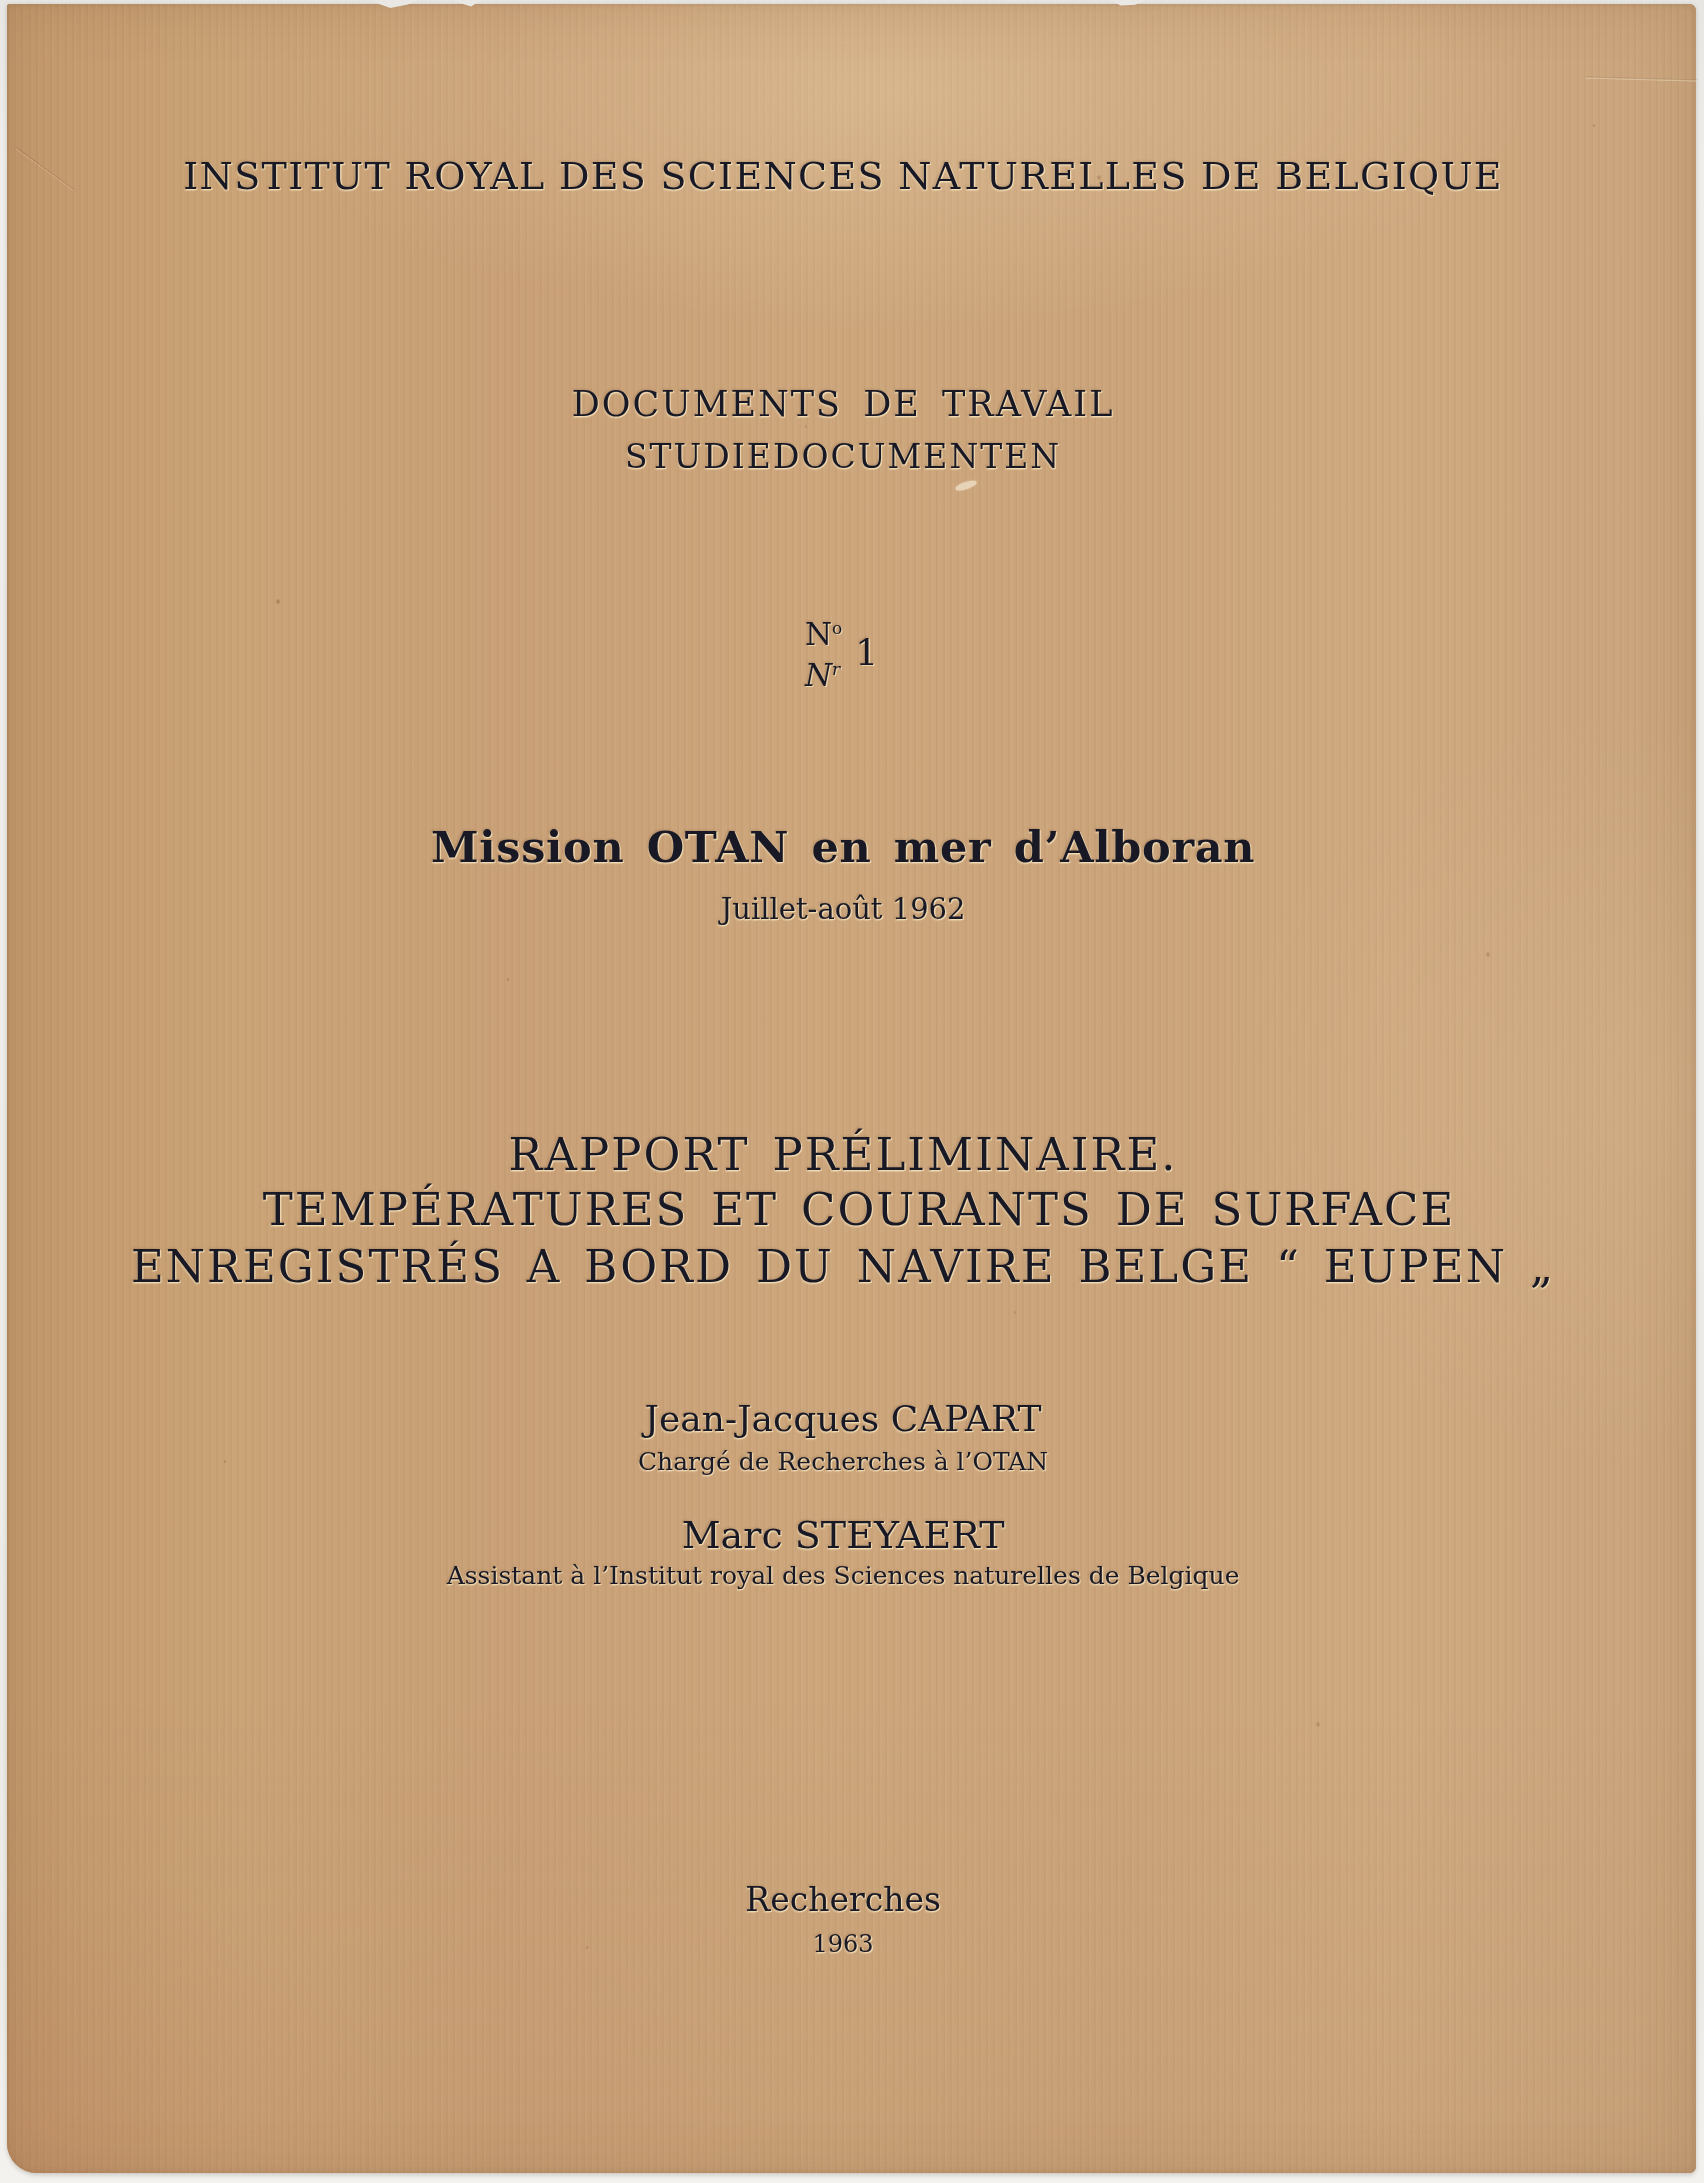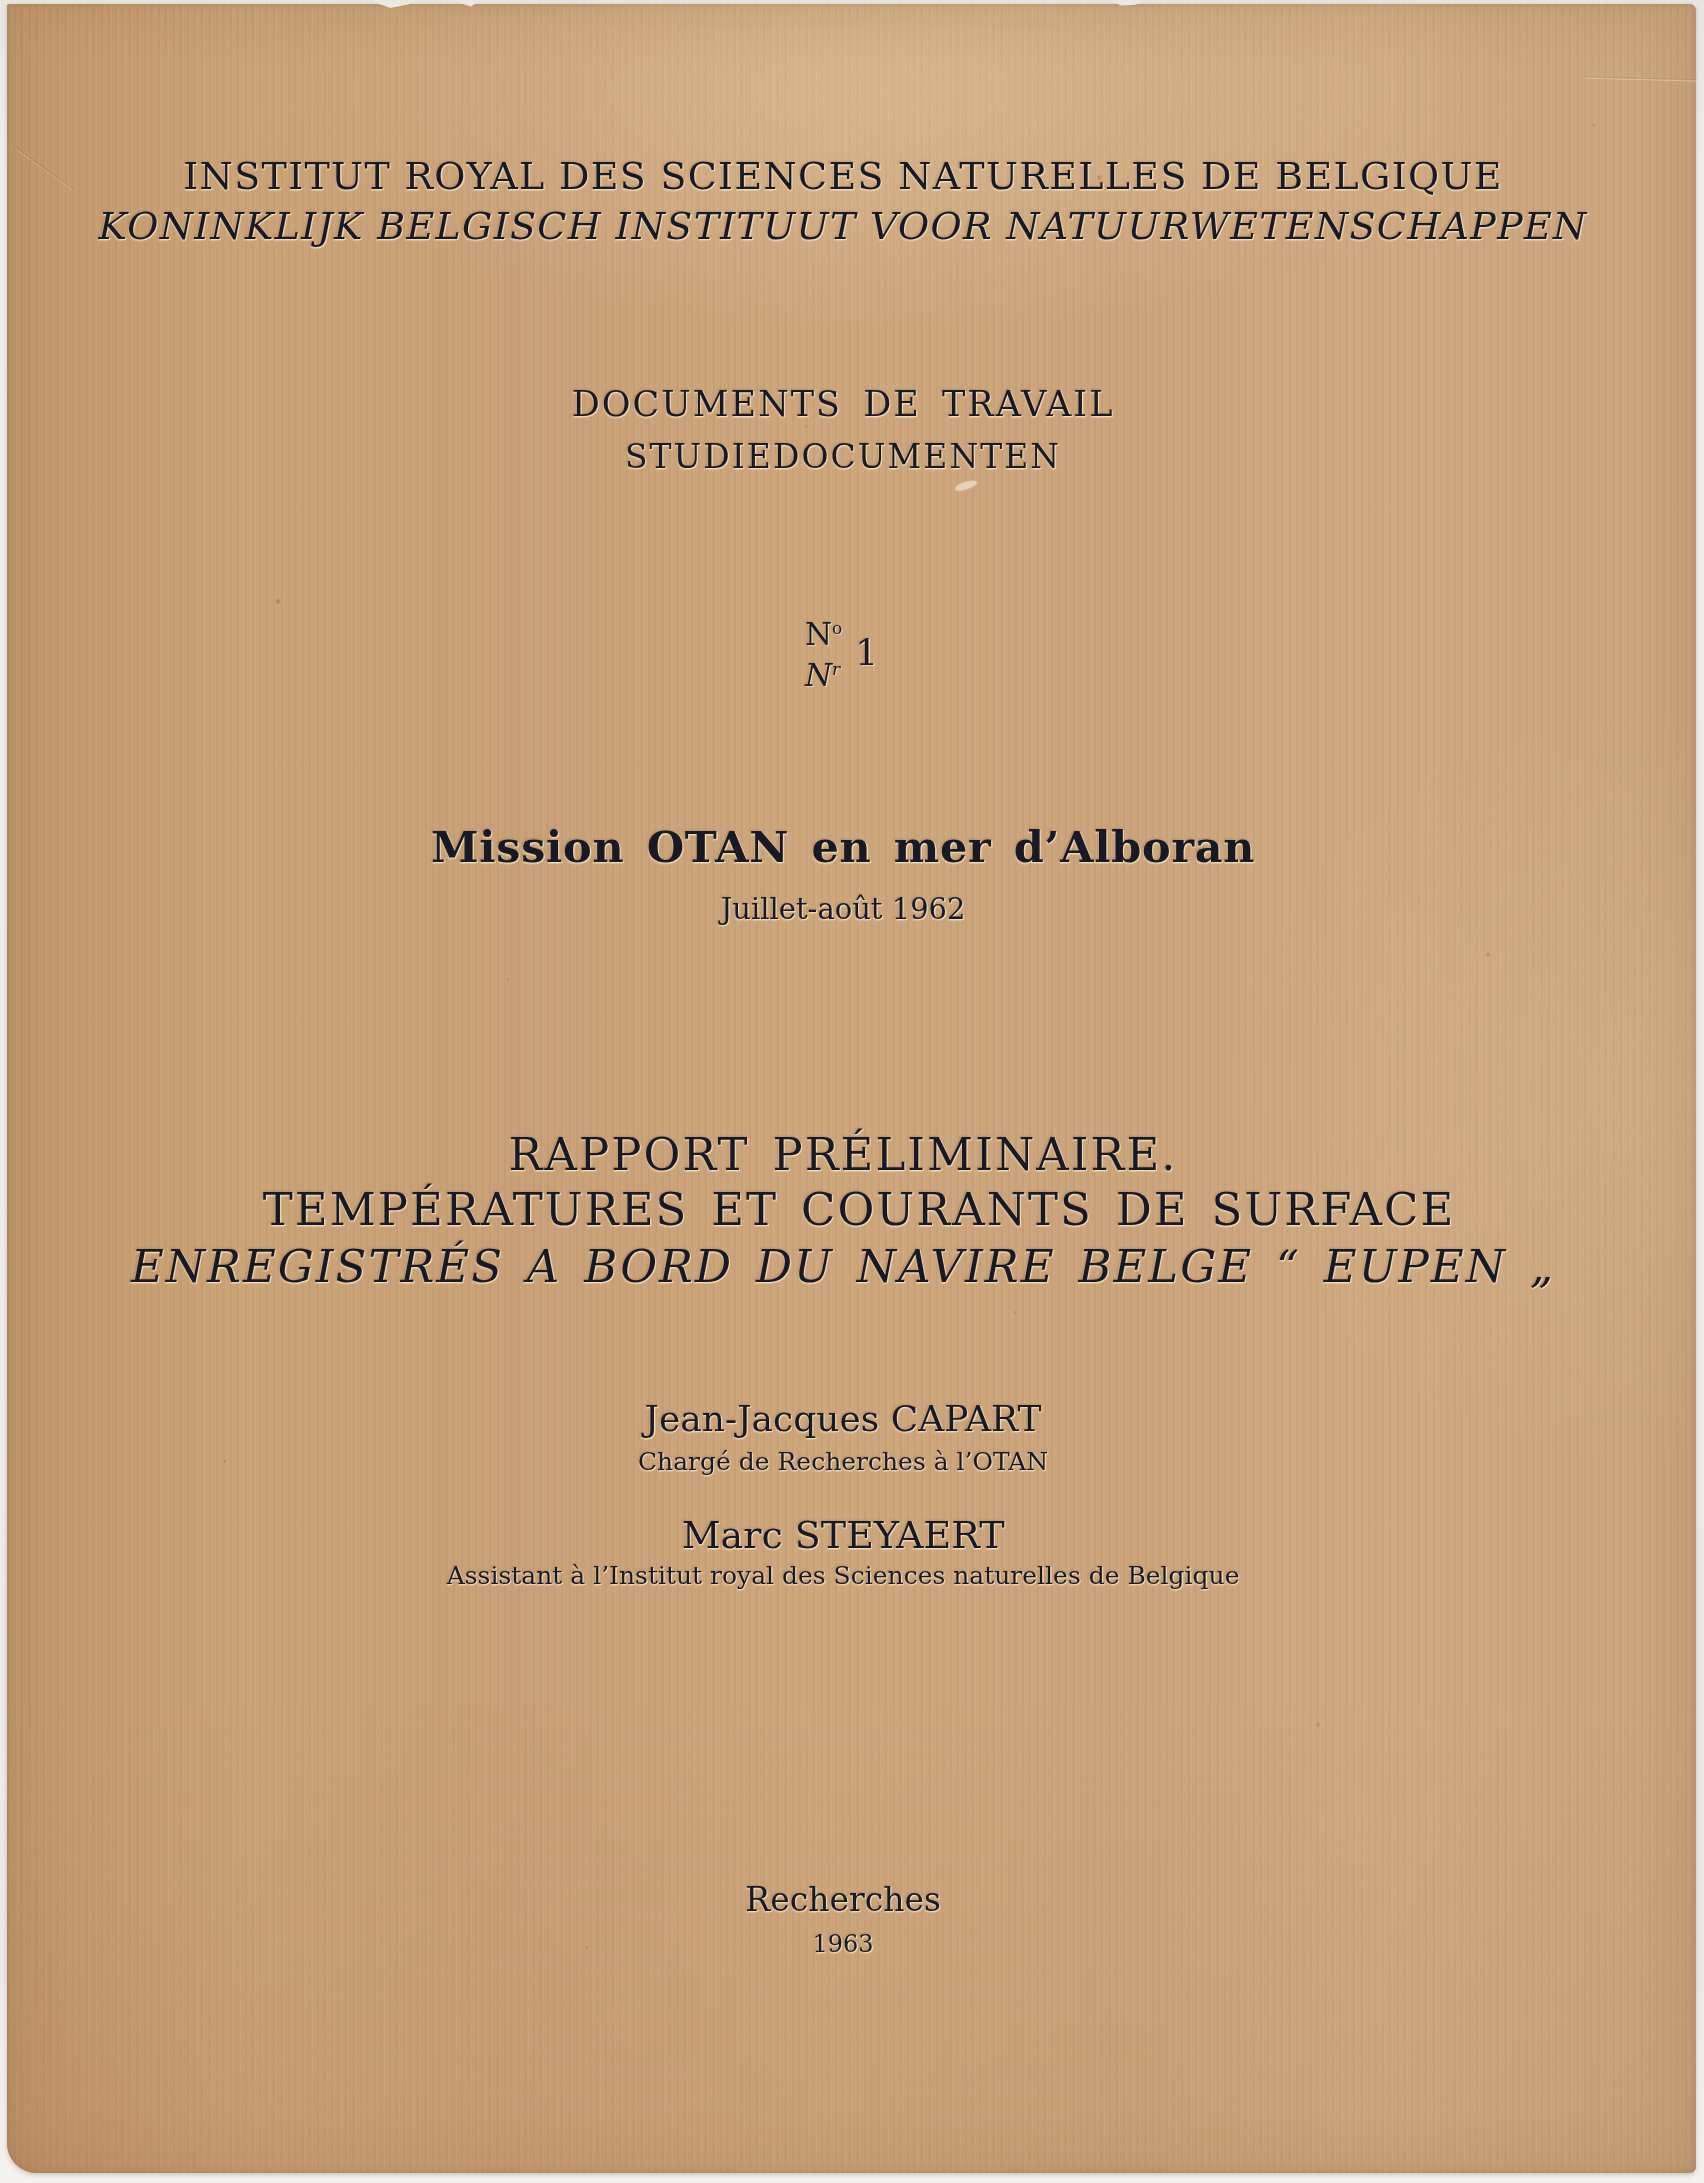--- a/index.html
+++ b/index.html
@@ -99,21 +99,21 @@
   .issue .n-line { font-size: 31px; line-height: 35px; }
   .issue .n-nl { font-style: italic; }
   .issue sup { font-size: 0.55em; vertical-align: 0.65em; }
   .issue .digit { font-size: 36px; line-height: 36px; margin-left: 13px; margin-top: 24px; }
 
   .mission-title  { top: 822px; font-size: 43px; font-weight: bold; letter-spacing: 0.7px; word-spacing: 6.6px; }
   .mission-period { top: 891px; font-size: 29px; }
 
   .report-l1 { top: 1128px; font-size: 45px; letter-spacing: 2px; word-spacing: 6.6px; }
   .report-l2 { top: 1183px; font-size: 45px; letter-spacing: 2px; word-spacing: 6.6px; padding-left: 32px; }
-  .report-l3 { top: 1240px; font-size: 45px; letter-spacing: 2px; word-spacing: 6.6px; font-style: italic; }
+  .report-l3 { top: 1240px; font-size: 45px; letter-spacing: 2px; word-spacing: 6.6px; }
 
   .author1-name { top: 1397px; font-size: 36px; }
   .author1-role { top: 1445px; font-size: 25px; }
   .author2-name { top: 1512px; font-size: 38px; }
   .author2-role { top: 1559px; font-size: 25px; }
 
   .imprint-city { top: 1879px; font-size: 33px; }
   .imprint-year { top: 1928px; font-size: 24px; }
 
   
@@ -188,21 +188,20 @@
   <div class="paper">
     <div class="paper-base"></div>
     <div class="paper-tex"></div>
     <div class="speckles"></div>
     <div class="crease-top-right"></div>
     <div class="crease-top-left"></div>
     <div class="scratch"></div>
 
     <div class="content">
       <div class="line institute-fr">INSTITUT ROYAL DES SCIENCES NATURELLES DE BELGIQUE</div>
-      <div class="line institute-nl">KONINKLIJK BELGISCH INSTITUUT VOOR NATUURWETENSCHAPPEN</div>
 
       <div class="line series-fr">DOCUMENTS DE TRAVAIL</div>
       <div class="line series-nl">STUDIEDOCUMENTEN</div>
 
       <div class="issue">
         <div class="ns">
           <div class="n-line n-fr"><span>N</span><sup>o</sup></div>
           <div class="n-line n-nl"><span>N</span><sup>r</sup></div>
         </div>
         <div class="digit">1</div>

